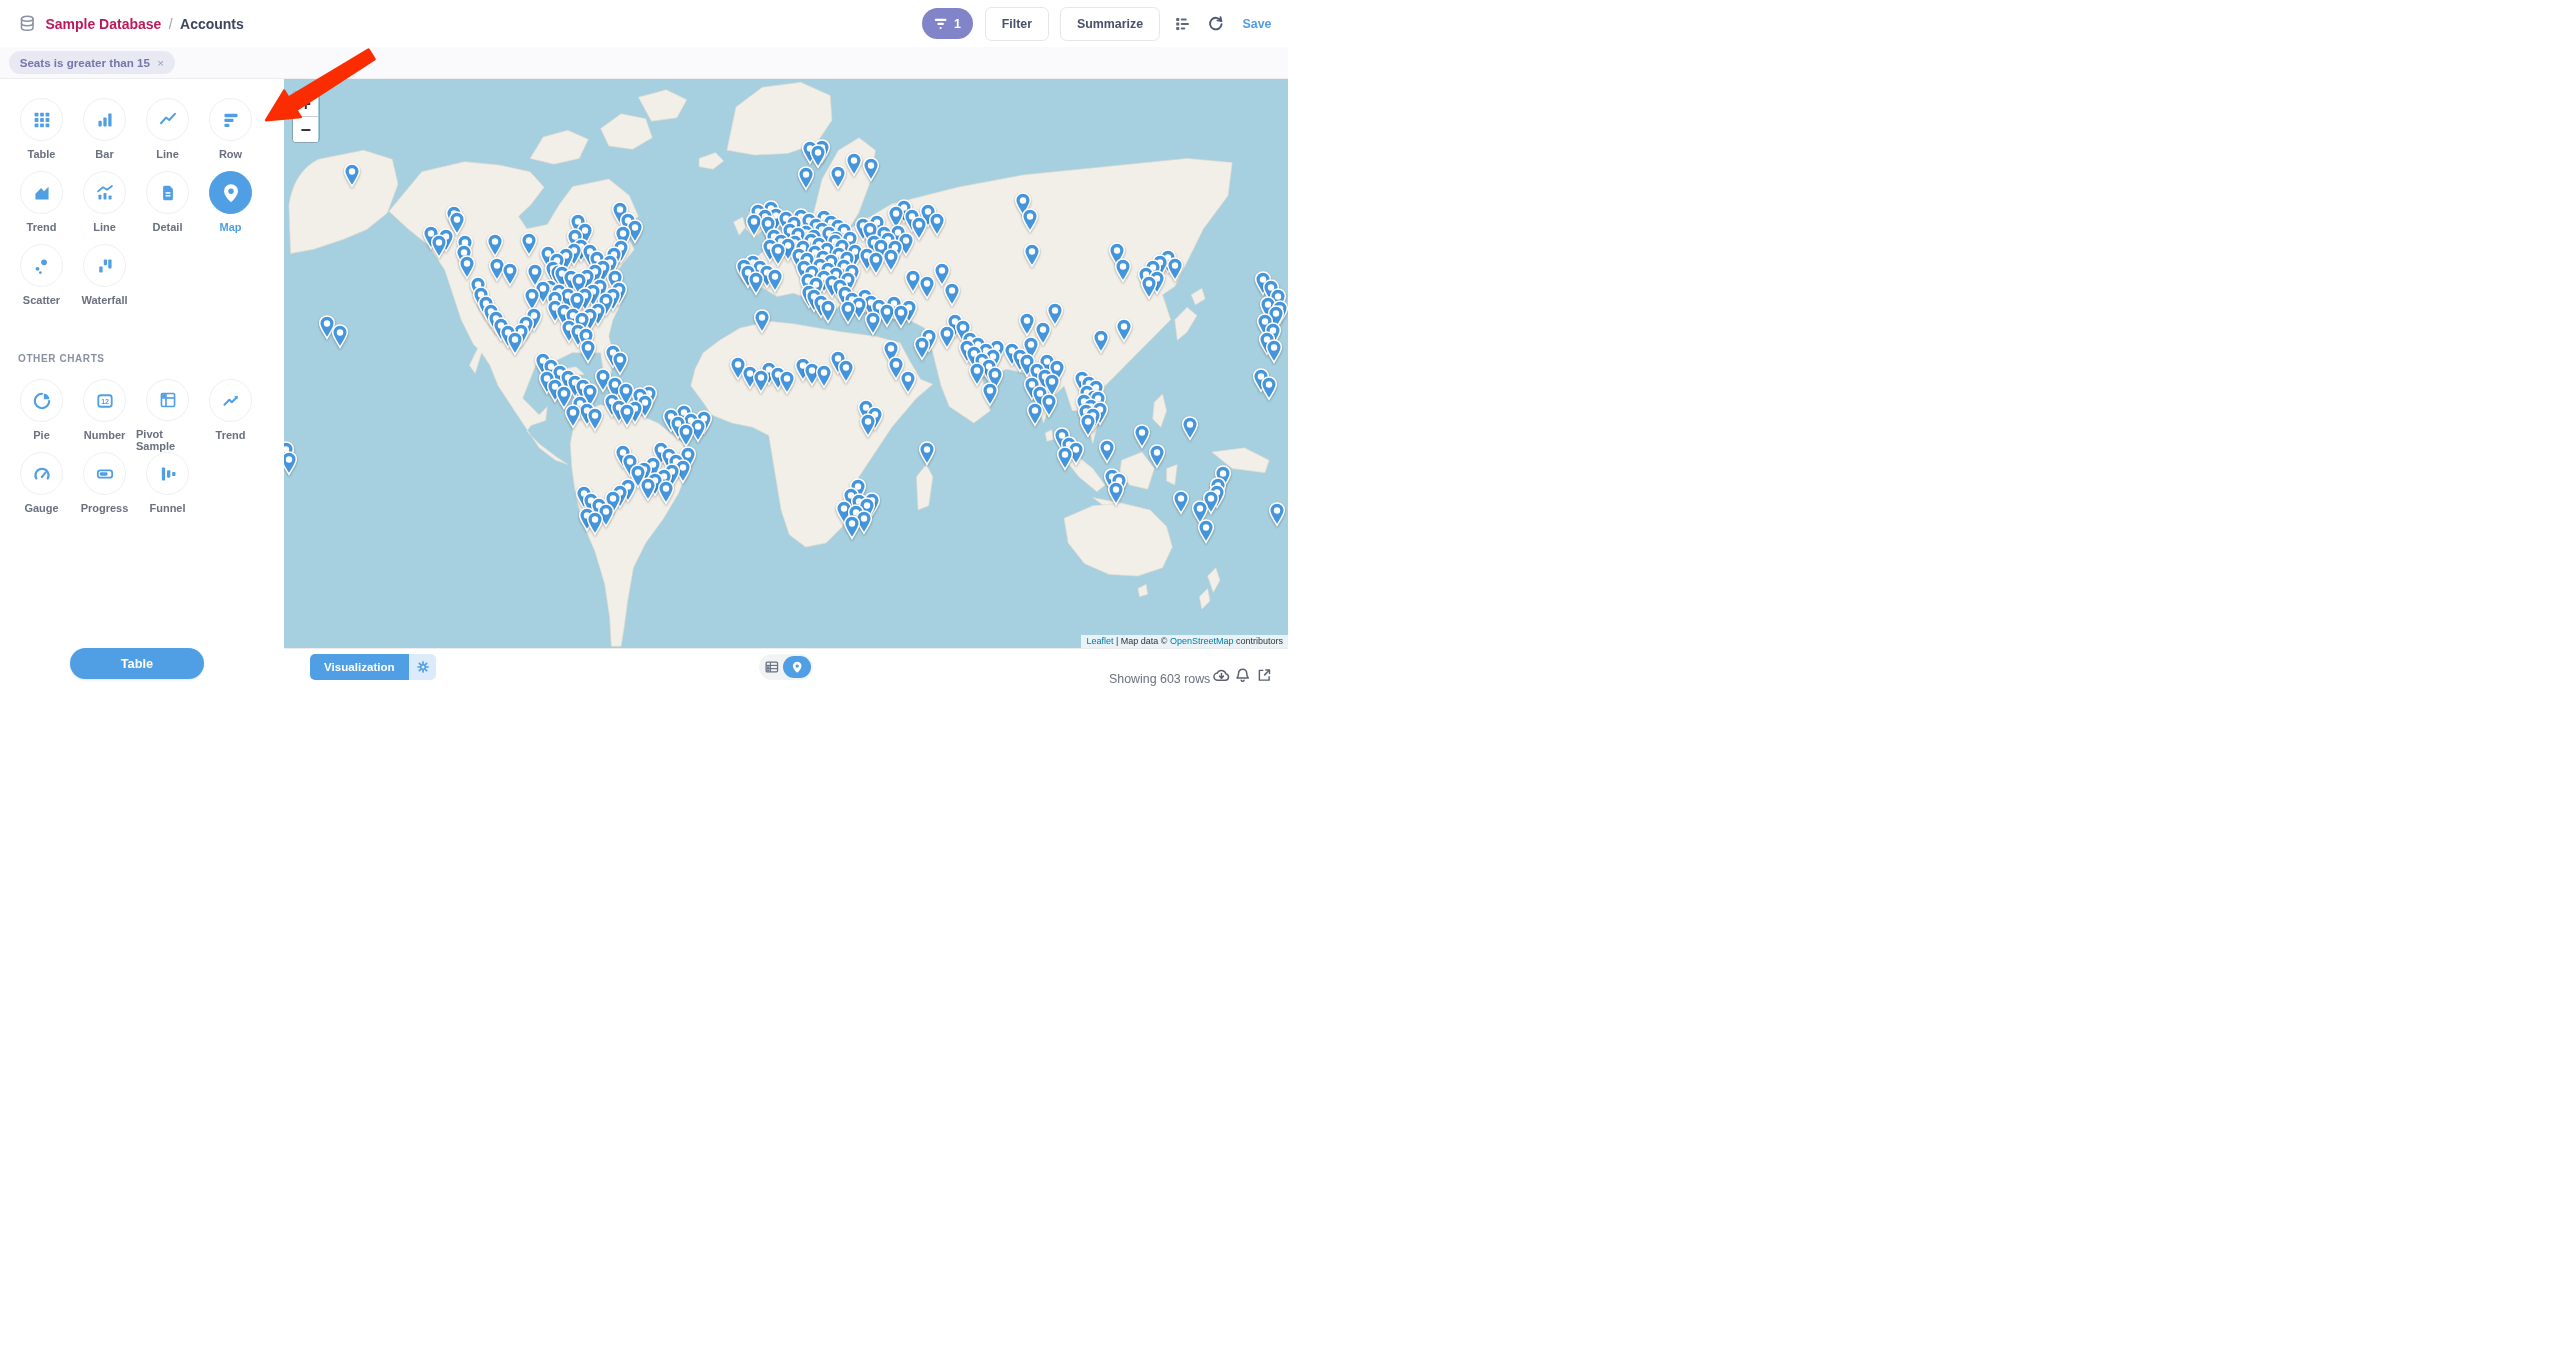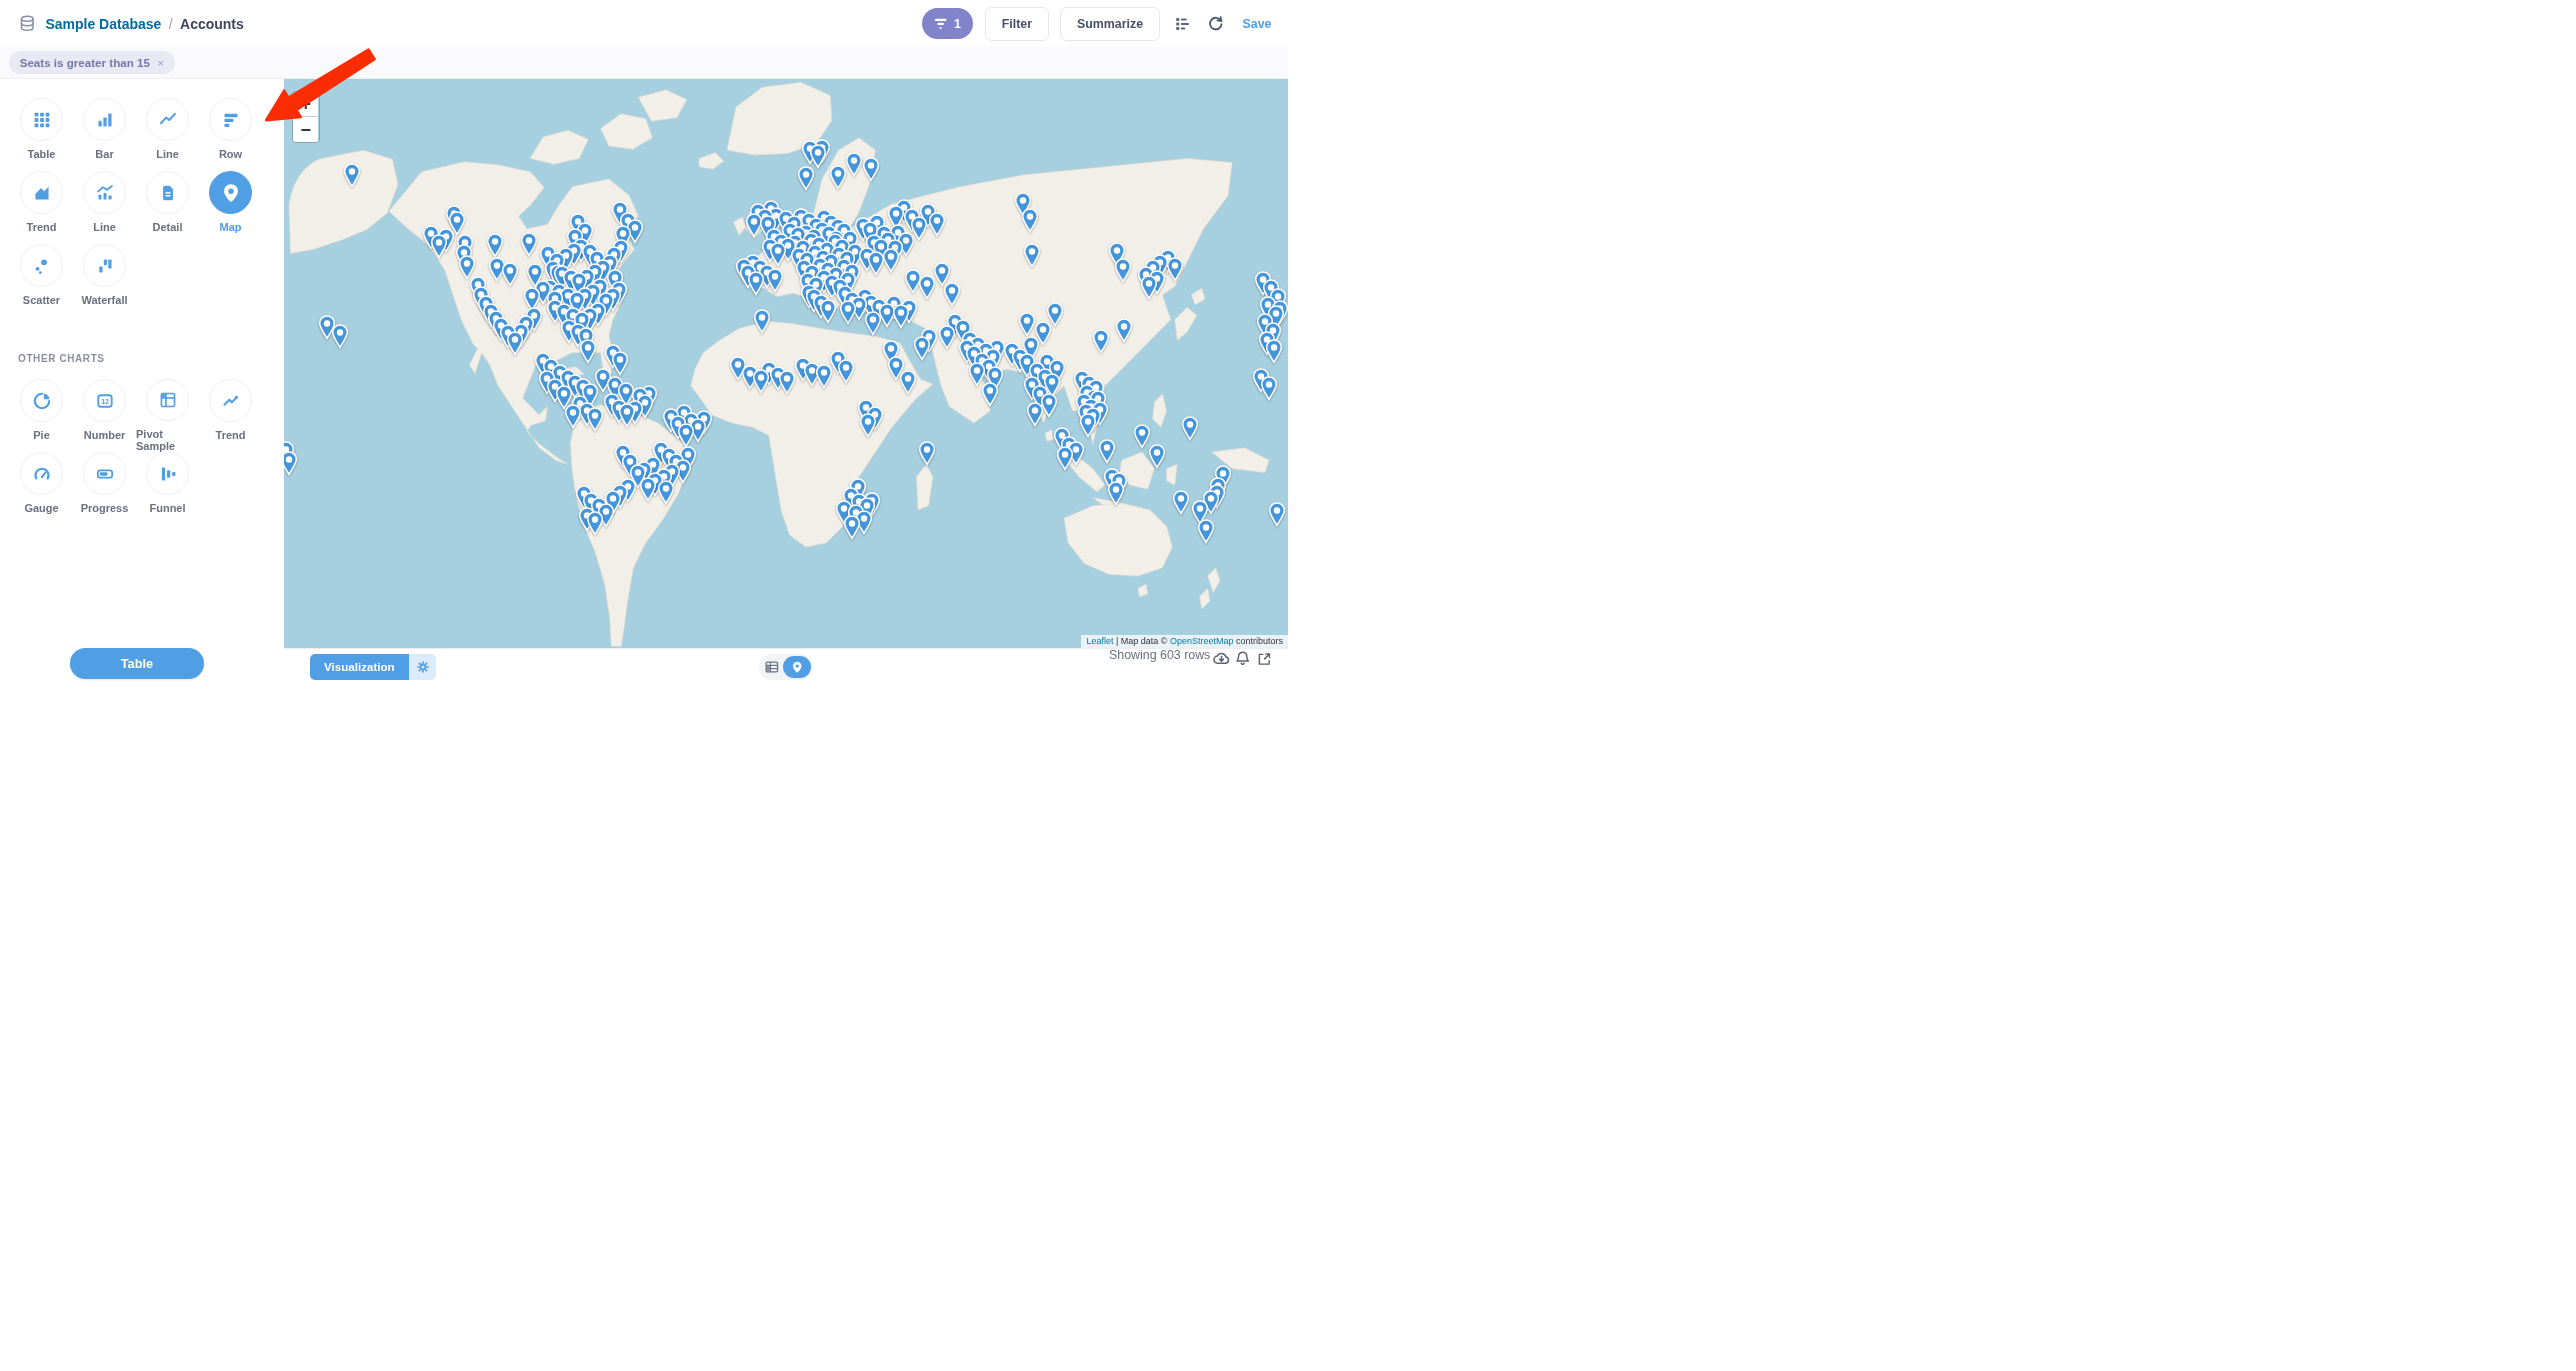--- a/index.html
+++ b/index.html
@@ -1,21 +1,21 @@
 <!DOCTYPE html>
 <html style="font-size:13.2px"><head>
 <meta charset="utf-8">
 <style>
   * { box-sizing: border-box; margin: 0; padding: 0; }
   html,body { width:1288px; height:686px; font-family:"Liberation Sans",sans-serif; background:#fff; overflow:hidden; position:relative; }
 
   
   .header { position:absolute; left:0; top:0; width:100%; height:47px; background:#fff; display:flex; align-items:center; padding:0 16.5px; z-index:10; }
   .breadcrumb { display:flex; align-items:center; gap:7.4px; font-size:14px; font-weight:700; }
-  .crumb-db { color:#0369a1; }
+  .crumb-db { color:#be185d; }
   .crumb-sep { color:#9BA0B1; font-weight:400; }
   .crumb-table { color:#3E455F; }
   .header-right { margin-left:auto; display:flex; align-items:center; gap:11.6px; }
   .filter-pill { background:#8184C8; border-radius:15.7px; height:30.5px; padding:0 12.4px; display:flex; align-items:center; gap:6.6px; color:#fff; font-size:12.4px; font-weight:700; cursor:pointer; }
   .btn { background:#fff; border:0.8px solid #E4E7EB; border-radius:6.6px; height:34px; padding:0 15.7px; display:flex; align-items:center; color:#49506C; font-size:12.4px; font-weight:700; cursor:pointer; }
   .icon-btn { width:21.5px; height:21.5px; display:flex; align-items:center; justify-content:center; cursor:pointer; }
   .save-link { color:#509EE3; font-size:12.4px; font-weight:700; cursor:pointer; margin-left:5px; }
 
   
   .filter-strip { position:absolute; left:0; top:47px; width:100%; height:32px; background:#FAFAFC; border-bottom:0.8px solid #EDEDF0; display:flex; align-items:center; padding:0 9px; z-index:9; }
@@ -45,21 +45,21 @@
   .attribution a { color:#0078A8; text-decoration:none; cursor:pointer; }
 
   
   .footer { position:absolute; left:0; bottom:0; width:100%; height:38px; background:#fff; border-top:0.8px solid #EDEDF0; z-index:4; }
   .viz-btn-group { position:absolute; left:310px; top:654px; height:25.6px; display:flex; z-index:6; }
   .viz-btn { background:#509EE3; color:#fff; font-size:11.6px; font-weight:700; border-radius:5px 0 0 5px; padding:0 14px; display:flex; align-items:center; cursor:pointer; }
   .viz-gear { background:#DCEBFA; border-radius:0 5px 5px 0; width:27px; display:flex; align-items:center; justify-content:center; cursor:pointer; margin-left:0.8px; }
   .mode-toggle { position:absolute; left:759px; top:654px; height:25.6px; width:54px; background:#F1F3F5; border-radius:14px; display:flex; align-items:center; z-index:6; }
   .mode-table { width:26.4px; display:flex; align-items:center; justify-content:center; cursor:pointer; }
   .mode-pin { position:absolute; right:1.7px; top:1.7px; bottom:1.7px; width:28px; background:#509EE3; border-radius:11.6px; display:flex; align-items:center; justify-content:center; cursor:pointer; }
-  .footer-right { position:absolute; right:13.2px; bottom:0; height:38px; display:flex; align-items:flex-start; gap:0; z-index:6; }
+  .footer-right { position:absolute; right:13.2px; bottom:0; height:38px; display:flex; align-items:flex-end; gap:0; z-index:6; }
   .rows-label { color:#69707F; font-size:12.4px; }
 
   
   .anno-arrow { position:absolute; left:248px; top:41px; z-index:40; pointer-events:none; }
 </style>
 </head>
 <body>
 
 <div class="header">
   <div class="breadcrumb">

